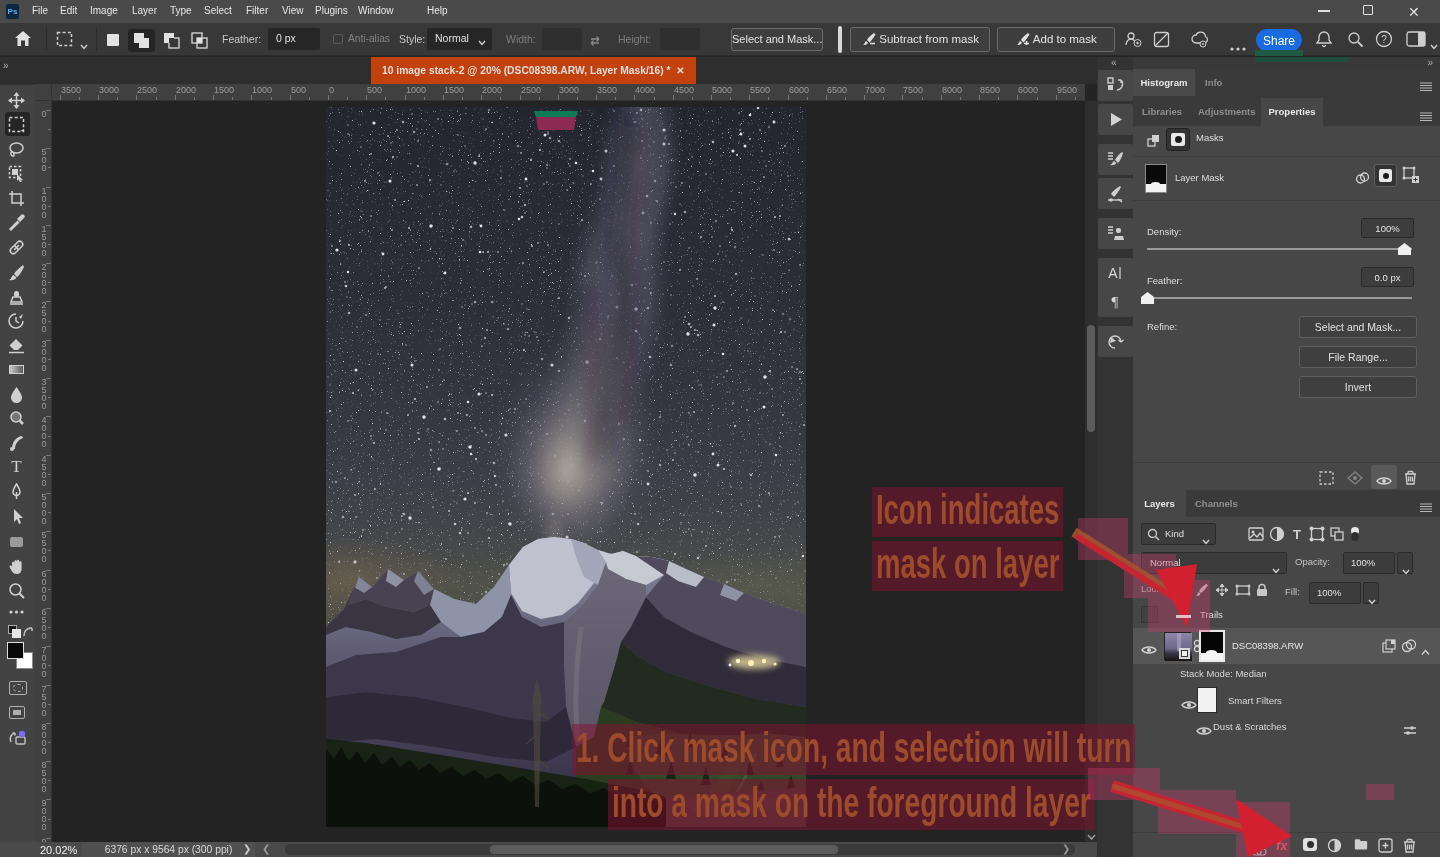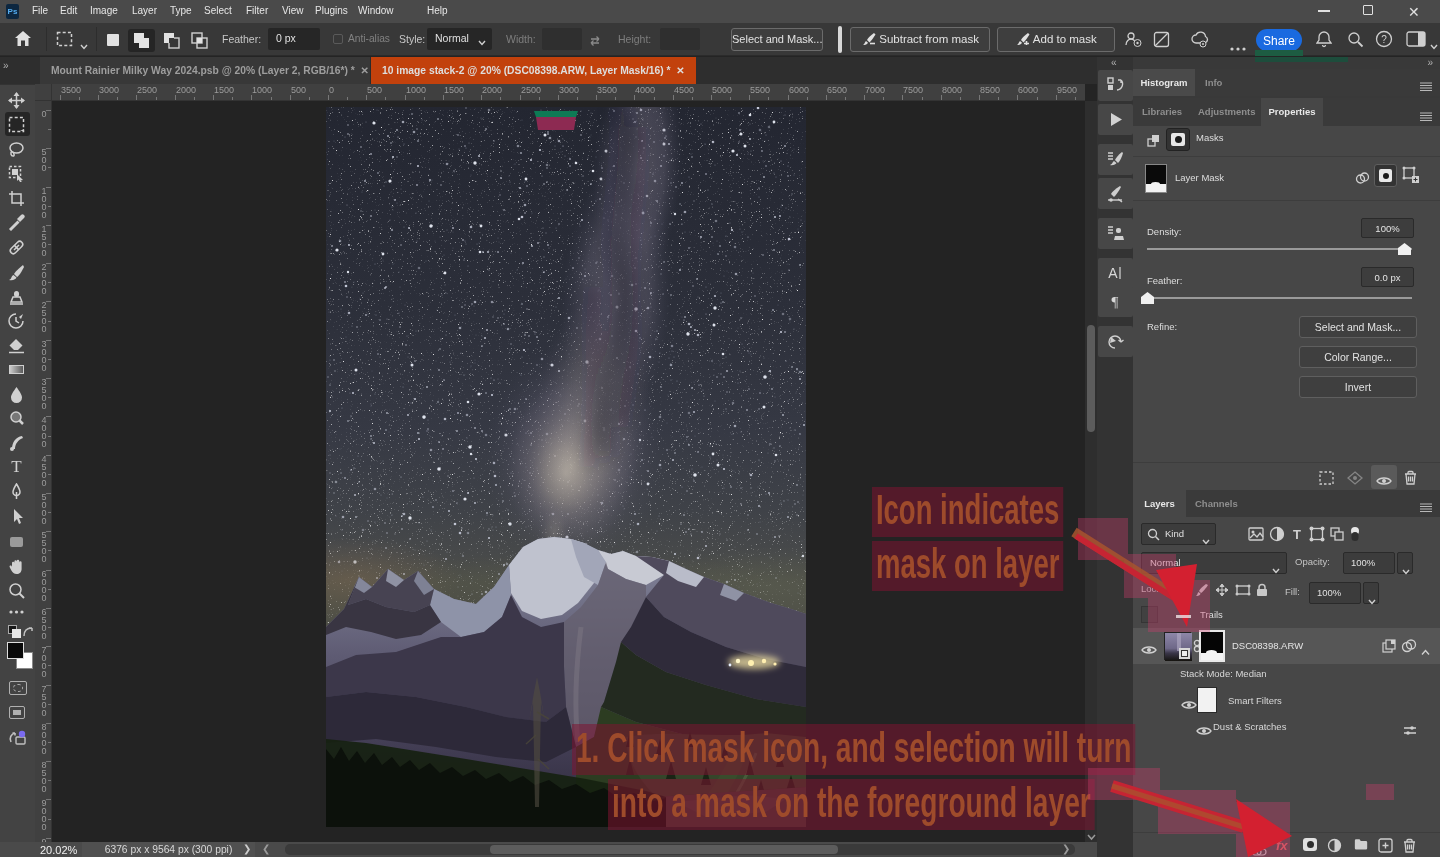--- a/index.html
+++ b/index.html
@@ -126,21 +126,20 @@
         <rect x="1" y="1" width="18" height="14" rx="2" stroke="#cfcfcf" fill="none" stroke-width="1.3"></rect>
         <rect x="12" y="1" width="7" height="14" fill="#cfcfcf"></rect>
       </svg></div>
   <div class="abs" style="left:1430px;top:13px;width:8px;height:6px"><svg width="8" height="6" viewBox="0 0 8 6">
         <path d="M1 1 L4 4.5 L7 1" stroke="#cfcfcf" stroke-width="1.4" fill="none"></path>
       </svg></div>
 </div>
 
 <div class="abs" style="left:0;top:57px;width:1097px;height:27px;background:#2e2e2e">
   <div class="abs" style="left:3px;top:3px;color:#b0b0b0;font-size:10px;letter-spacing:-1px">»</div>
-  <div class="abs" style="left:40px;top:0;width:331px;height:27px;background:#383838;border-right:1px solid #2a2a2a;color:#9e9e9e;font-size:10.3px;font-weight:bold;line-height:27px;padding-left:11px;white-space:nowrap;overflow:hidden">Mount Rainier Milky Way 2024.psb @ 20% (Layer 2, RGB/16*) * &nbsp;<span style="font-size:10px">✕</span></div>
   <div class="abs" style="left:371px;top:0;width:325px;height:27px;background:#c2410c;color:#dedede;font-size:10.3px;font-weight:bold;line-height:27px;padding-left:11px;white-space:nowrap;overflow:hidden">10 image stack-2 @ 20% (DSC08398.ARW, Layer Mask/16) * &nbsp;<span style="font-size:10px">✕</span></div>
 </div>
 
 <div class="abs" style="left:0;top:84px;width:35px;height:758px;background:#434343;border-top:1px solid #333">
     <div style="position:absolute;left:8px;top:7px;width:17px;height:17px"><svg width="17" height="17" viewBox="0 0 17 17">
         <path d="M8.5 1 L8.5 16 M1 8.5 L16 8.5" stroke="#d0d0d0" fill="none" stroke-width="1.5"></path>
         <path d="M8.5 0 l3 4 h-6 Z M8.5 17 l3 -4 h-6 Z M0 8.5 l4 -3 v6 Z M17 8.5 l-4 -3 v6 Z" fill="#d0d0d0"></path>
       </svg></div>
     <div style="position:absolute;left:5px;top:27px;width:25px;height:24px;background:#252525;border-radius:3px"></div>
     <div style="position:absolute;left:8px;top:31px;width:17px;height:17px"><svg width="17" height="17" viewBox="0 0 17 17">
@@ -1631,21 +1630,21 @@
           <path d="M6.5 0 L13 5 L13 12 L0 12 L0 5 Z" fill="#f0f0f0"></path>
         </svg></div>
       <div class="abs txt" style="left:14px;top:149px">Feather:</div>
       <div class="abs" style="left:228px;top:141px;width:53px;height:20px;background:#3d3d3d;border:1px solid #2a2a2a;border-radius:2px;color:#e4e4e4;font-size:9.5px;text-align:center;line-height:19px">0.0 px</div>
       <div class="abs" style="left:14px;top:171px;width:265px;height:2px;background:#9a9a9a"></div>
       <div class="abs" style="left:8px;top:164px;width:13px;height:12px"><svg width="13" height="12" viewBox="0 0 13 12">
           <path d="M6.5 0 L13 5 L13 12 L0 12 L0 5 Z" fill="#f0f0f0"></path>
         </svg></div>
       <div class="abs txt" style="left:14px;top:195px">Refine:</div>
       <div class="btn" style="left:166px;top:190px;width:118px;height:22px;line-height:20px;background:#3f3f3f;border-color:#5f5f5f;font-size:10.5px">Select and Mask...</div>
-      <div class="btn" style="left:166px;top:220px;width:118px;height:22px;line-height:20px;background:#3f3f3f;border-color:#5f5f5f;font-size:10.5px">Color Range...</div>
+      <div class="btn" style="left:166px;top:220px;width:118px;height:22px;line-height:20px;background:#3f3f3f;border-color:#5f5f5f;font-size:10.5px">File Range...</div>
       <div class="btn" style="left:166px;top:250px;width:118px;height:22px;line-height:20px;background:#3f3f3f;border-color:#5f5f5f;font-size:10.5px">Invert</div>
       <div class="abs" style="left:0;top:336px;width:307px;height:1px;background:#3d3d3d"></div>
       <div class="abs" style="left:186px;top:345px;width:15px;height:14px"><svg width="15" height="14" viewBox="0 0 15 14">
           <g stroke="#cfcfcf" fill="none" stroke-width="1.3" stroke-dasharray="2.5 2">
             <rect x="1" y="1" width="13" height="12"></rect>
           </g>
         </svg></div>
       <div class="abs" style="left:214px;top:345px;width:16px;height:14px;opacity:0.45"><svg width="16" height="14" viewBox="0 0 16 14">
           <path d="M8 1 L15 7 L8 13 L1 7 Z" stroke="#cfcfcf" fill="none" stroke-width="1.3"></path>
           <circle cx="8" cy="7" r="2" fill="#cfcfcf"></circle>

